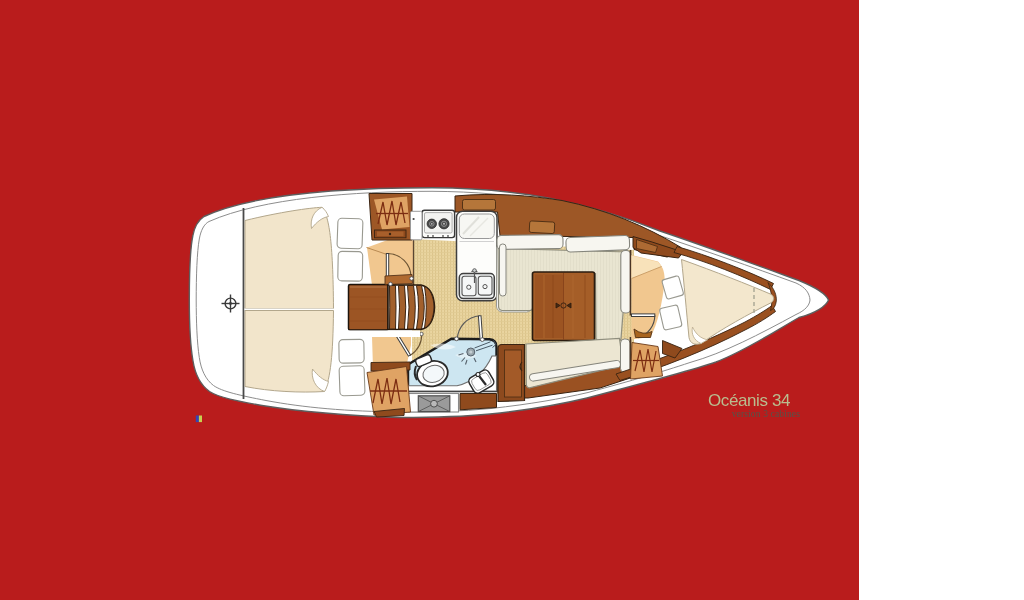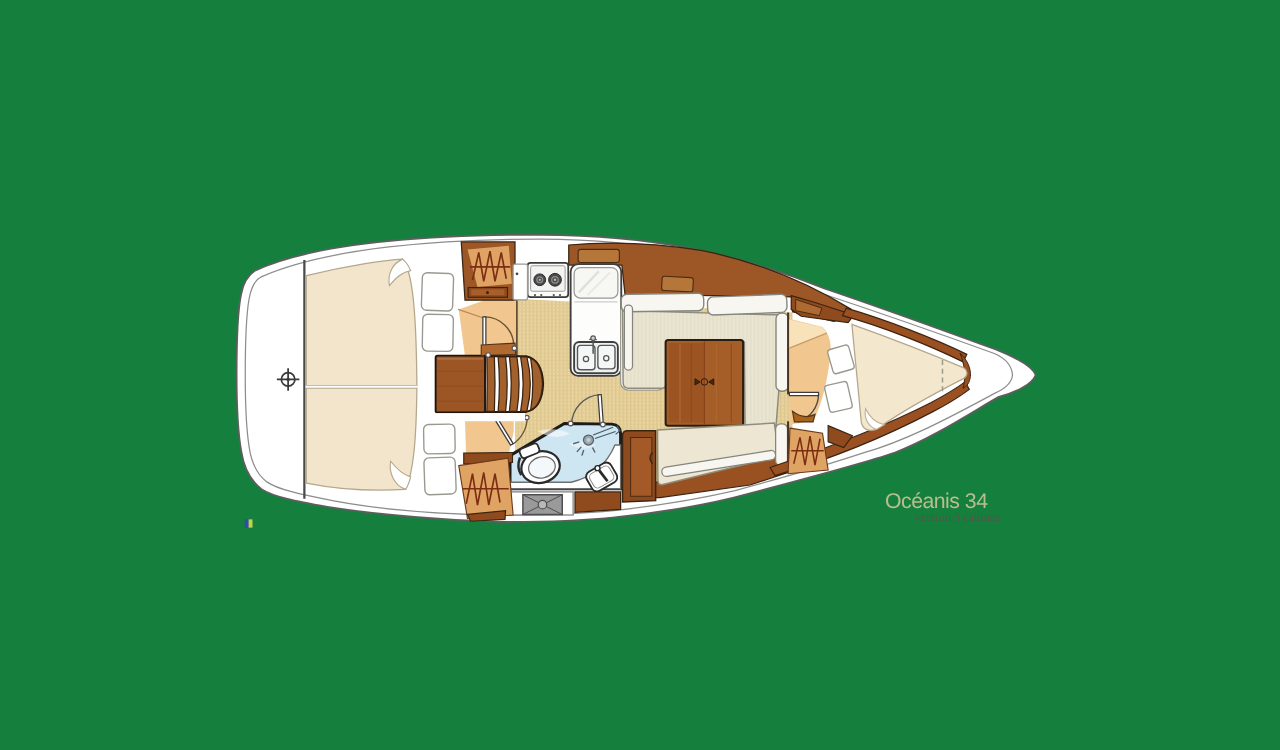--- a/index.html
+++ b/index.html
@@ -1,17 +1,17 @@
 <!DOCTYPE html>
 <html><head>
 <meta charset="utf-8">
 <title>Océanis 34</title>
 <style>
   html,body{margin:0;padding:0;background:#ffffff;}
-  .page{position:relative;width:1024px;height:600px;background:#15803d;overflow:hidden;font-family:"Liberation Sans",sans-serif;}
+  .page{position:relative;width:859px;height:600px;background:#b91c1c;overflow:hidden;font-family:"Liberation Sans",sans-serif;}
 </style>
 </head>
 <body>
 <div class="page">
 <svg width="1024" height="600" viewBox="0 0 1024 600" xmlns="http://www.w3.org/2000/svg">
 <defs>
   <pattern id="floorgrid" width="3" height="3" patternUnits="userSpaceOnUse">
     <rect width="3" height="3" fill="#ead5a0"></rect>
     <rect x="0" y="0" width="1.1" height="3" fill="#dcc48b"></rect>
     <rect x="0" y="0" width="3" height="0.8" fill="#e0ca92"></rect>

